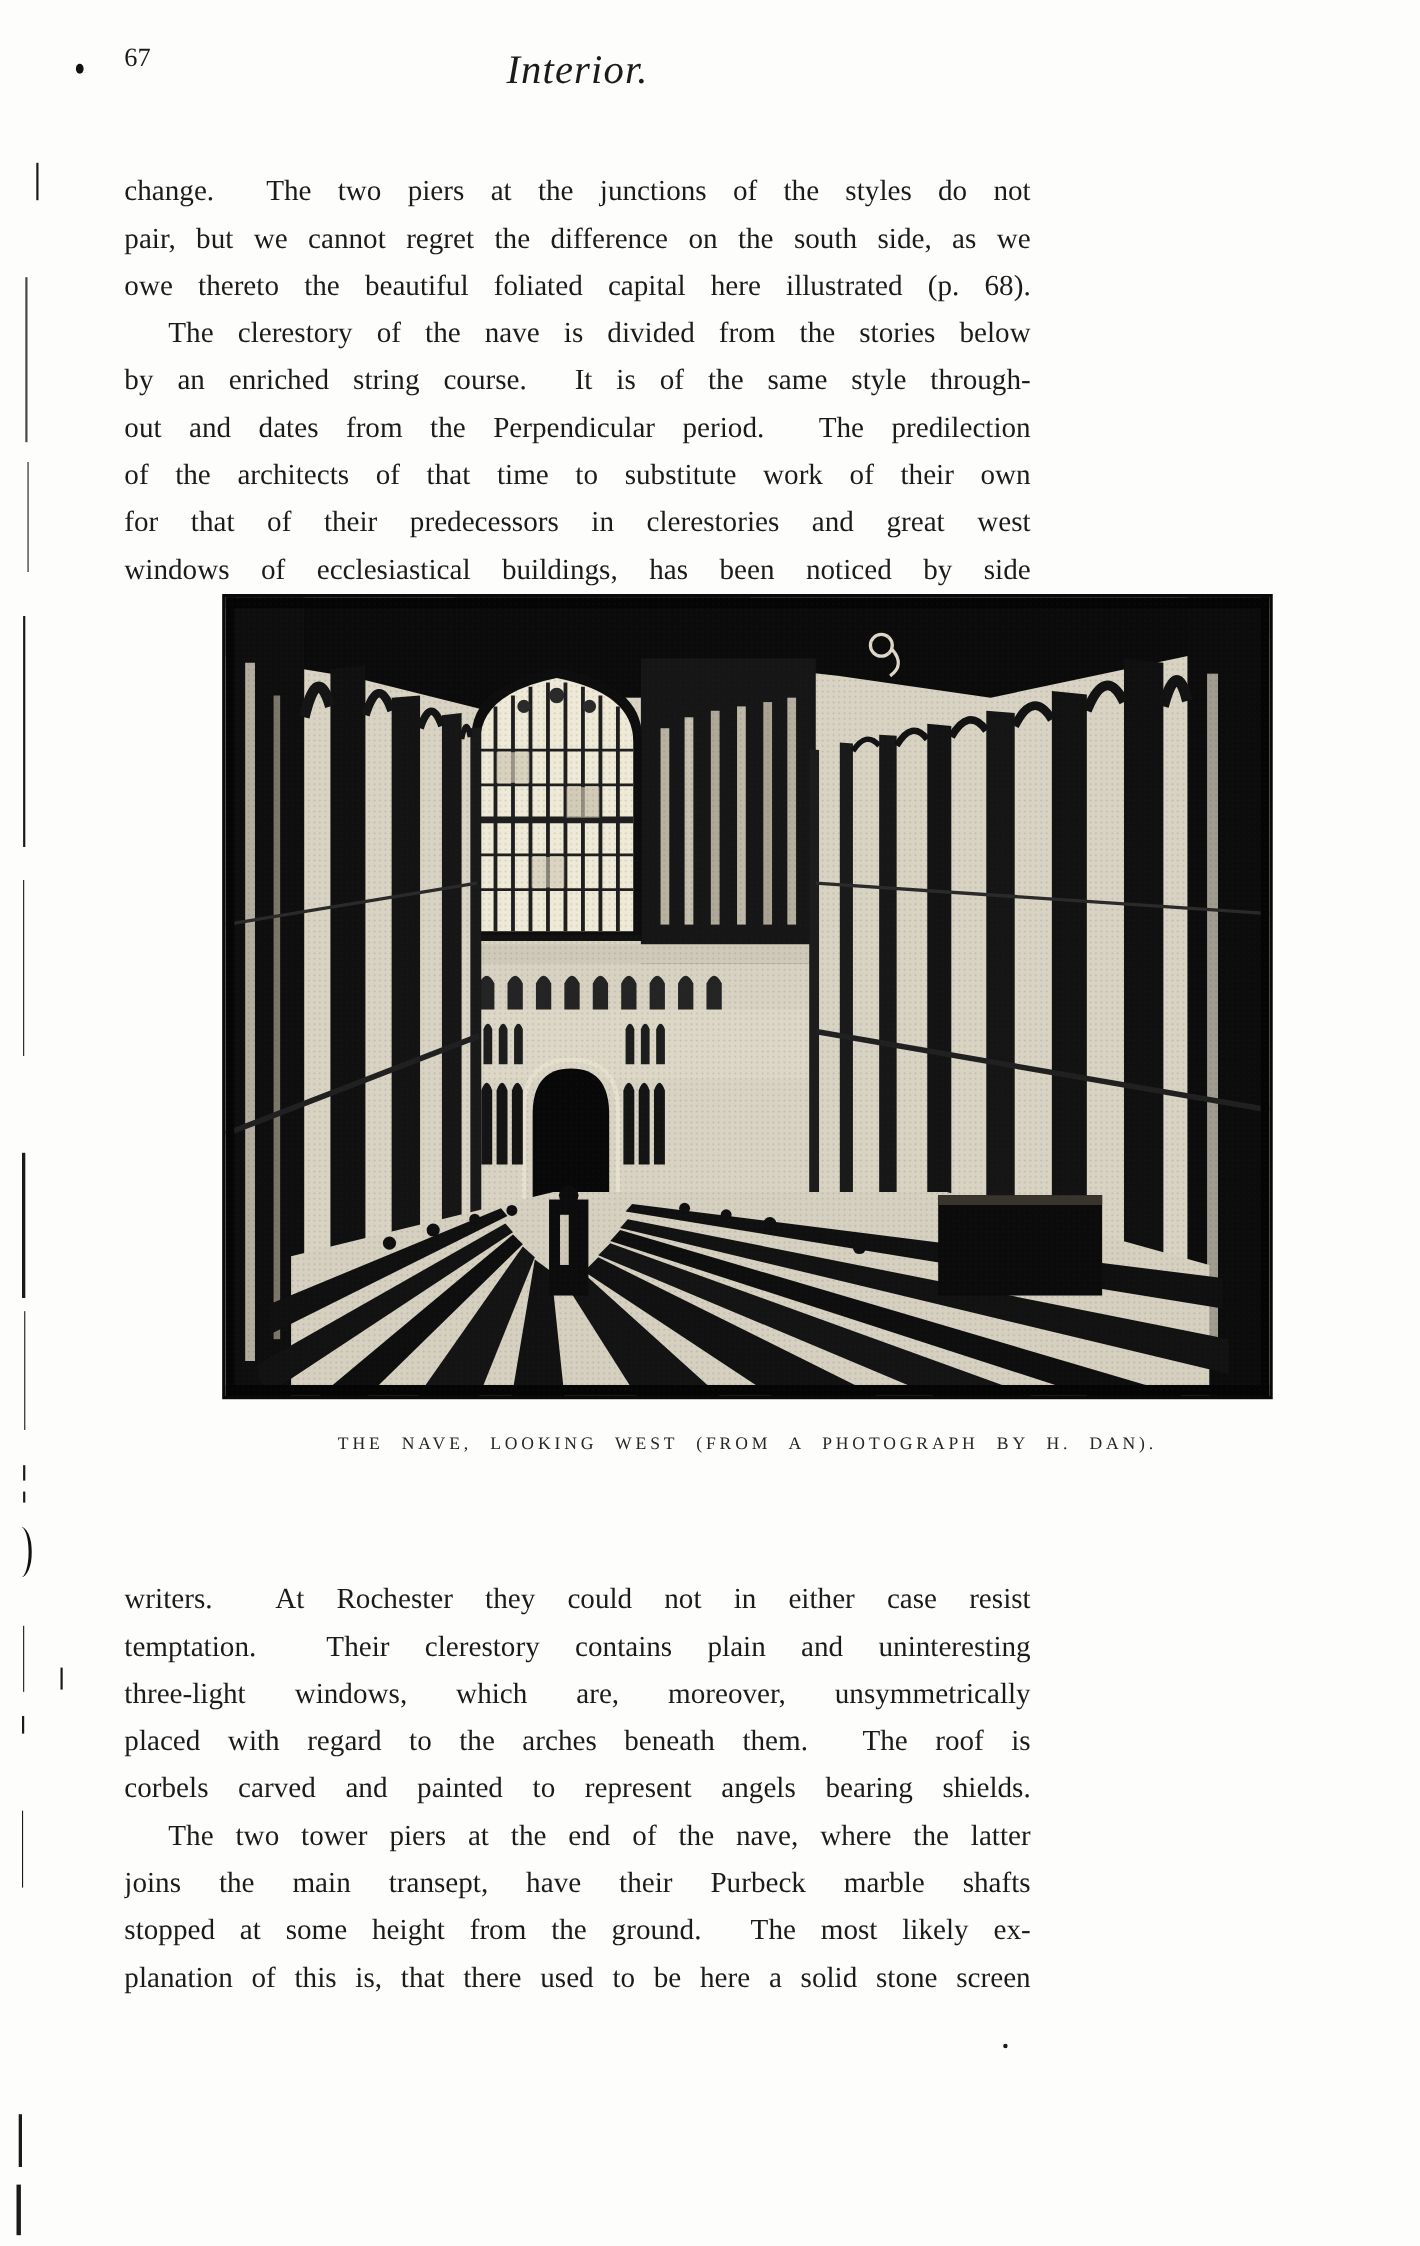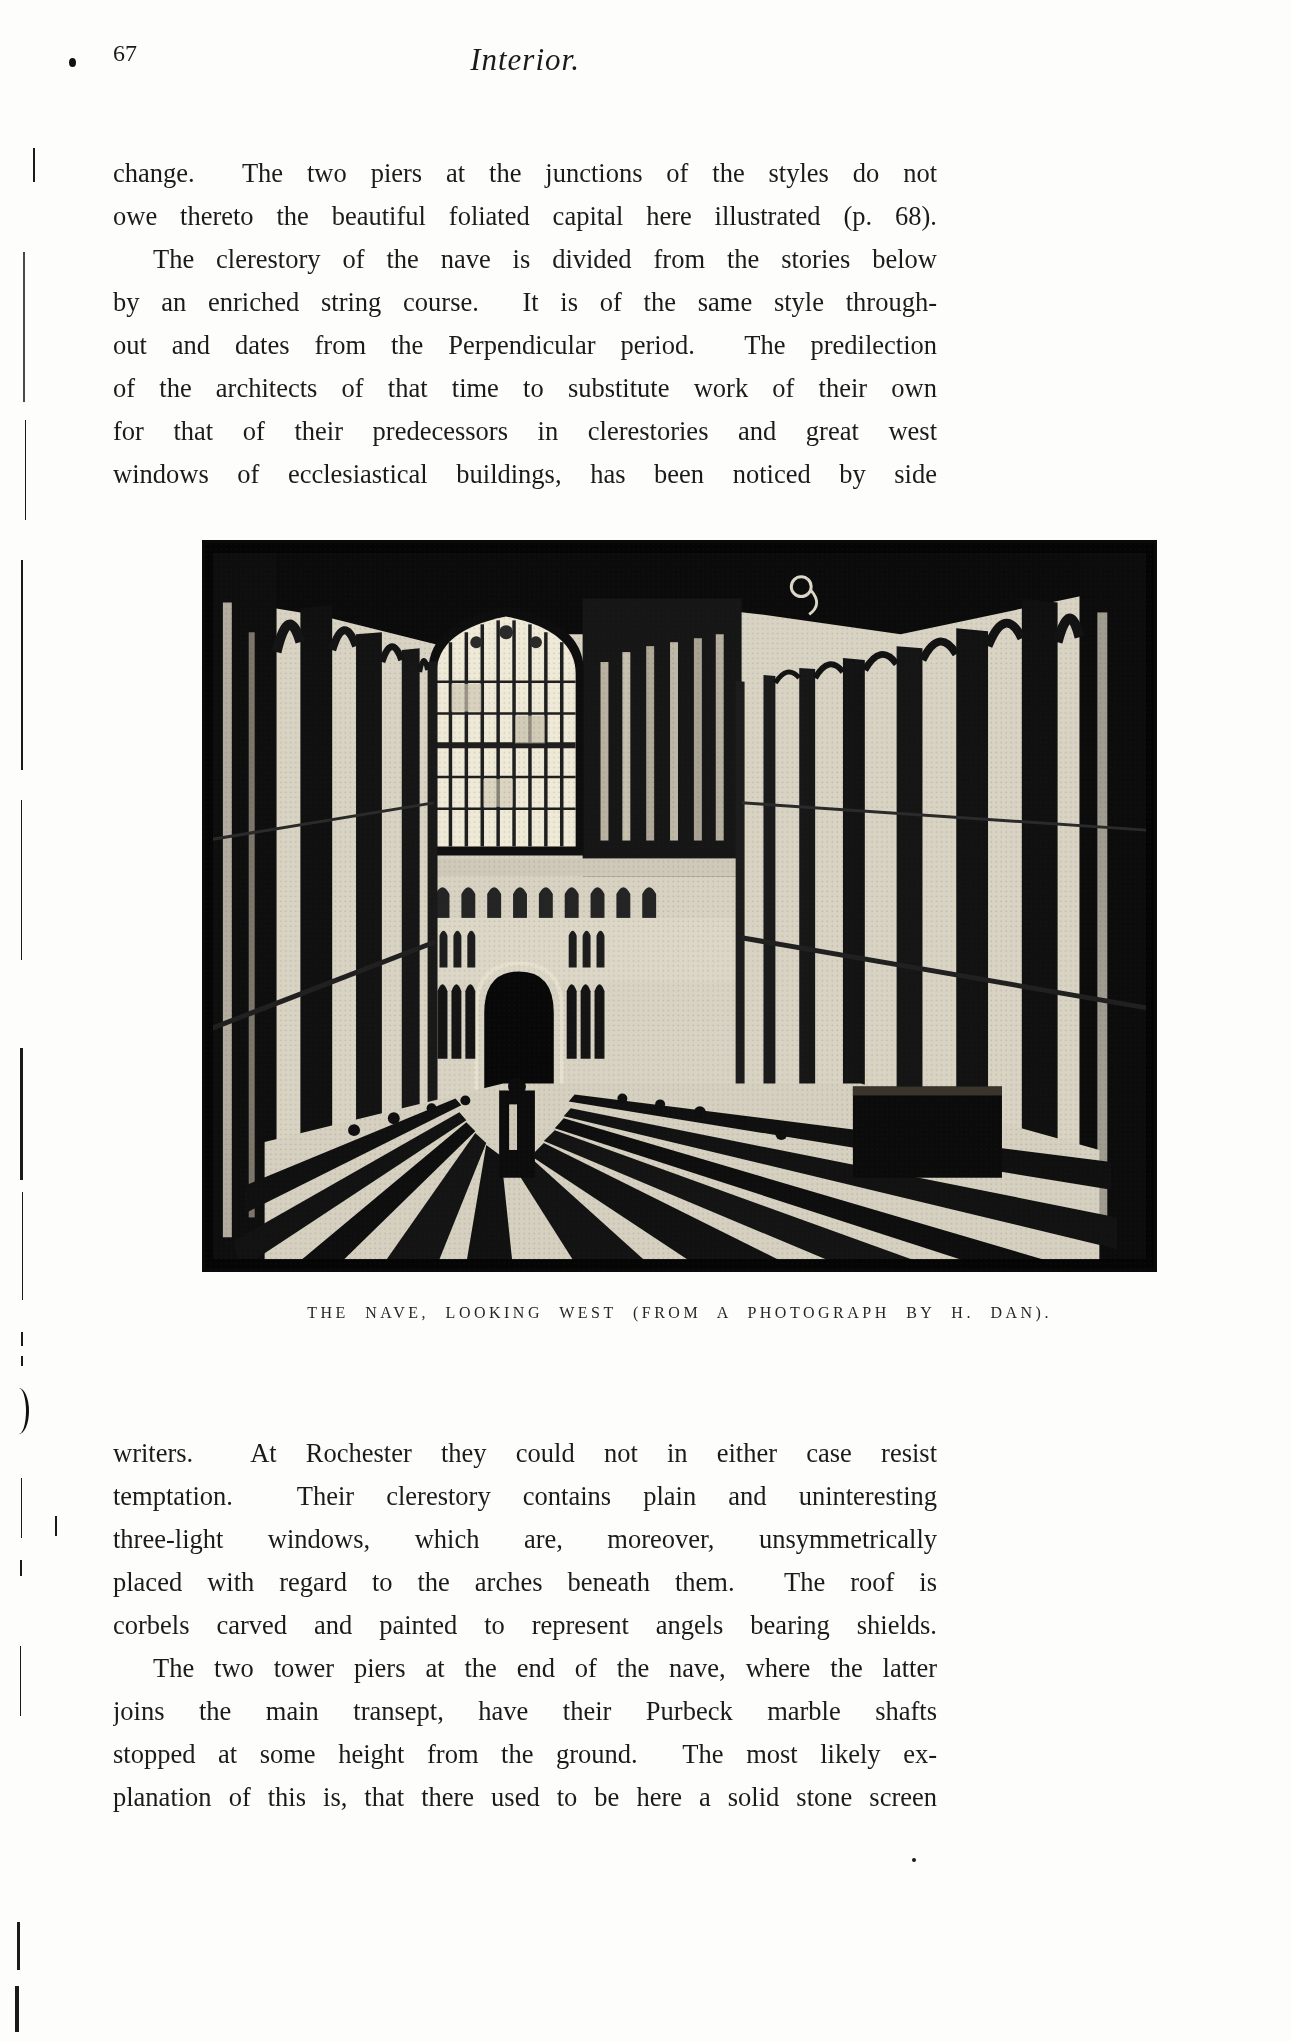--- a/index.html
+++ b/index.html
@@ -2,21 +2,21 @@
 <html><head>
 <meta charset="utf-8">
 <style>
   html,body{margin:0;padding:0;background:#ffffff;}
   .page{
     position:relative;width:1291px;height:2042px;background:#fdfdfc;
     font-family:"Liberation Serif",serif;color:#1b1b1b;overflow:hidden;
   }
   .running-head{
     position:absolute;top:42px;left:113px;width:824px;text-align:center;
-    font-style:italic;font-size:31px;letter-spacing:1px;
+    font-style:italic;font-size:37px;letter-spacing:1px;
   }
   .page-number{
     position:absolute;top:40px;left:113px;width:824px;text-align:left;font-size:24px;
   }
   .corner-dot{position:absolute;left:69px;top:58px;width:7px;height:9px;background:#111;border-radius:50%;}
   .text-block{position:absolute;left:113px;width:824px;font-size:26.5px;}
   .tb1{top:112px;margin-top:40px;}
   .tb2{top:1396px;margin-top:36px;}
   .line{
     height:43px;line-height:43px;text-align:justify;text-align-last:justify;
@@ -44,20 +44,21 @@
 
 <div class="page">
 
   <div class="corner-dot"></div>
 
   <div class="running-head">Interior.</div>
   <div class="page-number">67</div>
 
   <div class="text-block tb1">
     <div class="line">change.&nbsp; The two piers at the junctions of the styles do not</div>
+    <div class="line">pair, but we cannot regret the difference on the south side, as we</div>
     <div class="line">owe thereto the beautiful foliated capital here illustrated (p. 68).</div>
     <div class="line indent">The clerestory of the nave is divided from the stories below</div>
     <div class="line">by an enriched string course.&nbsp; It is of the same style through-</div>
     <div class="line">out and dates from the Perpendicular period.&nbsp; The predilection</div>
     <div class="line">of the architects of that time to substitute work of their own</div>
     <div class="line">for that of their predecessors in clerestories and great west</div>
     <div class="line">windows of ecclesiastical buildings, has been noticed by side</div>
   </div>
 
   <figure class="plate">

